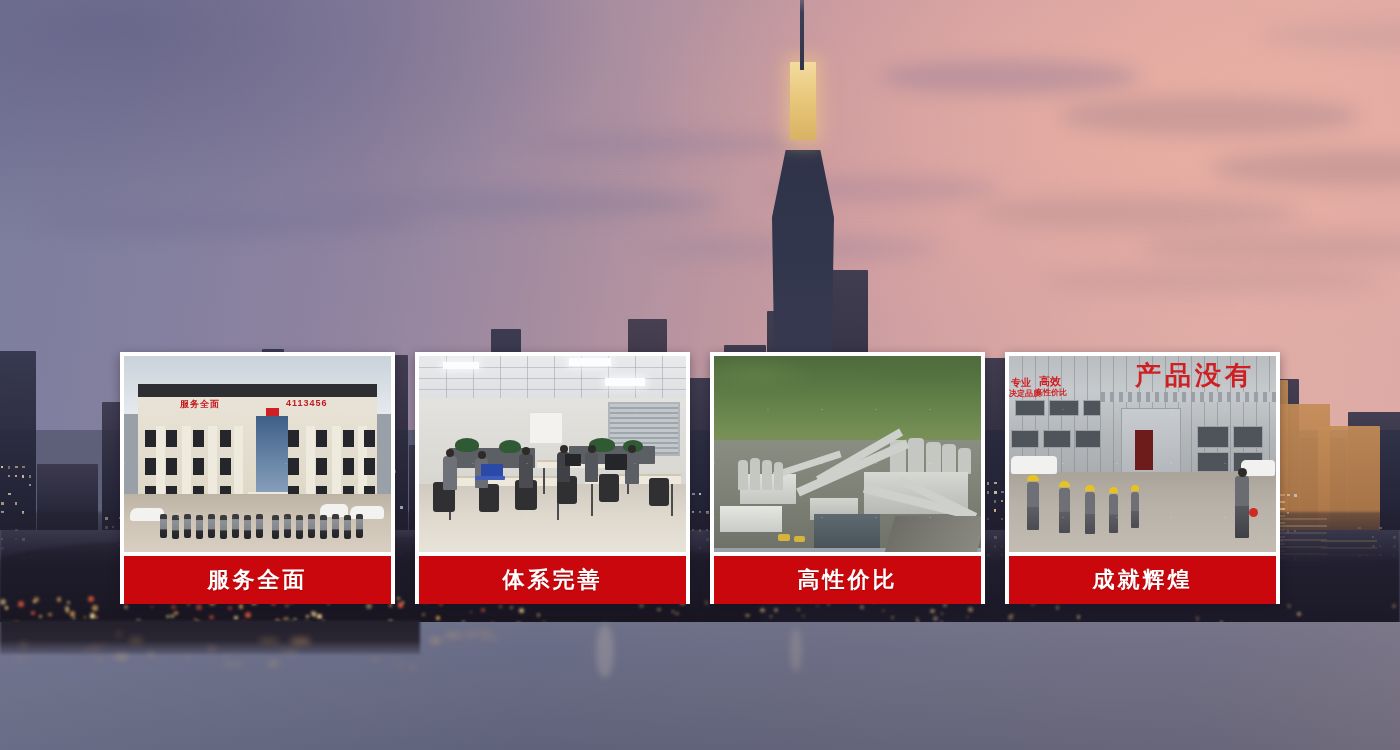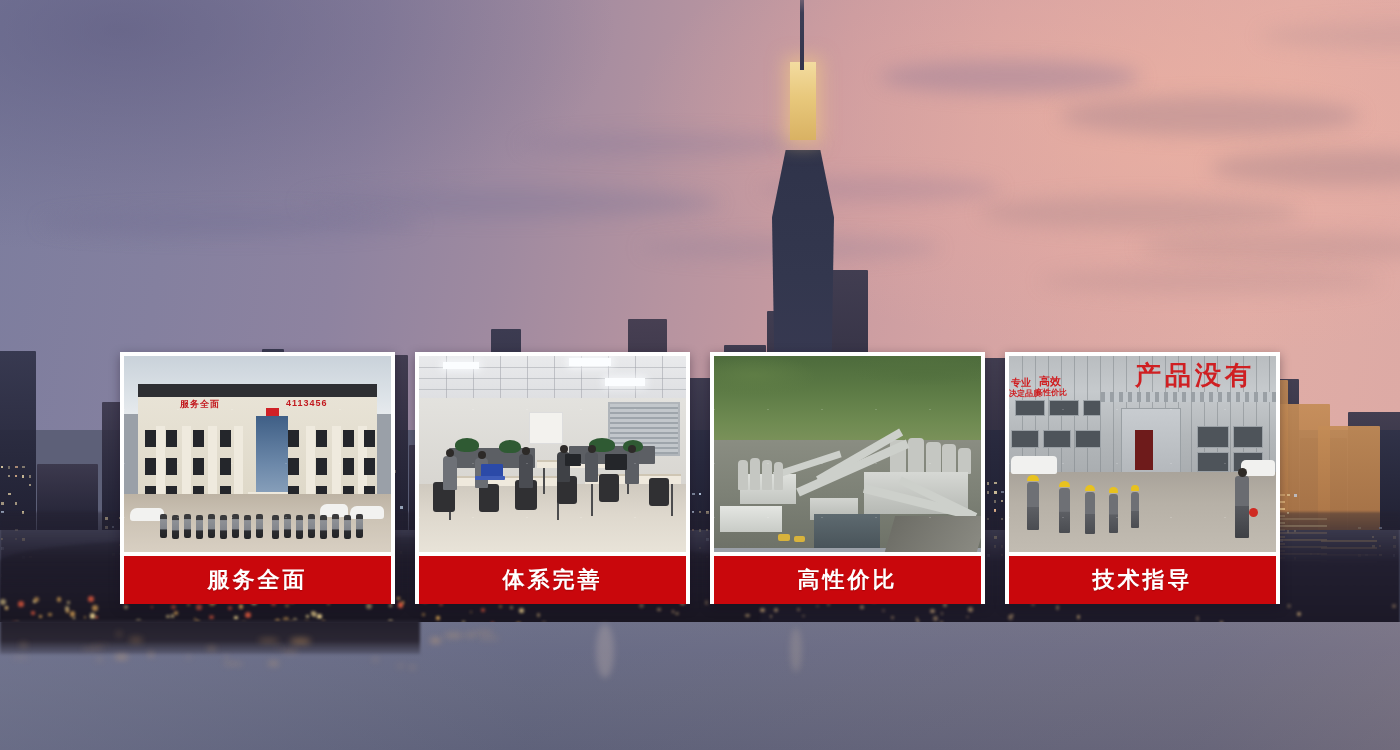--- a/index.html
+++ b/index.html
@@ -1696,18 +1696,18 @@
             <div class="p4-hat" style="left: 100px; top: 131px; width: 9px;"></div>
             <div class="p4-w" style="left: 122px; top: 136px; height: 36px; width: 8px;"></div>
             <div class="p4-hat" style="left: 122px; top: 129px; width: 8px;"></div>
             <div class="p4-w" style="left: 226px; top: 120px; width: 14px; height: 62px; background: linear-gradient(rgb(106, 108, 113) 0%, rgb(106, 108, 113) 48%, rgb(86, 88, 93) 49%, rgb(62, 64, 69) 100%);"></div>
             <div class="" style="position: absolute; left: 229px; top: 112px; width: 9px; height: 9px; border-radius: 50%; background: rgb(46, 42, 38);"></div>
             <div class="p4-ball" style="left: 240px; top: 152px;"></div>
           </div>
         <div class="wm"></div>
       </div>
       <div class="cap">
-        <span>技术指导</span>
+        <span>成就辉煌</span>
       </div>
     </div>
 
   </div>
 </div>
 
 </body></html>

